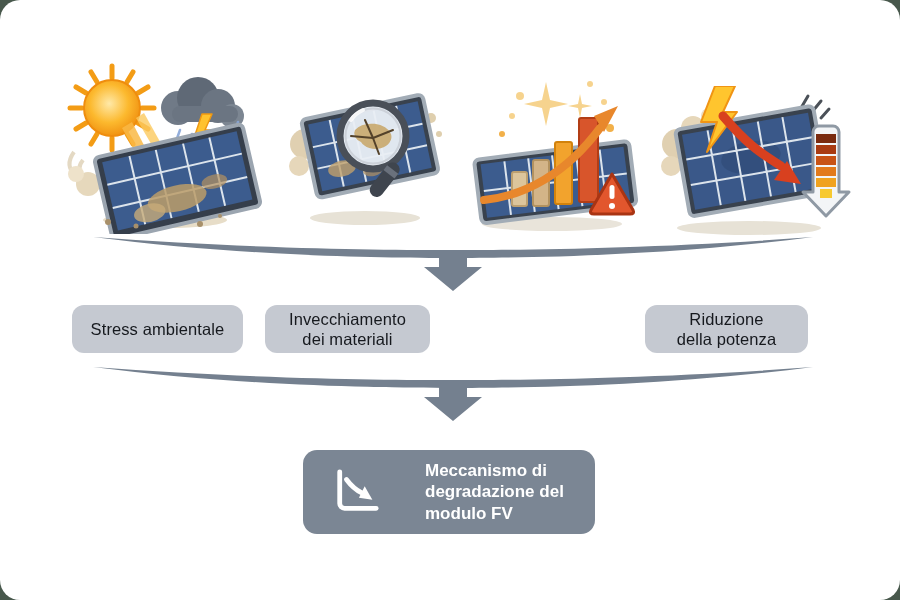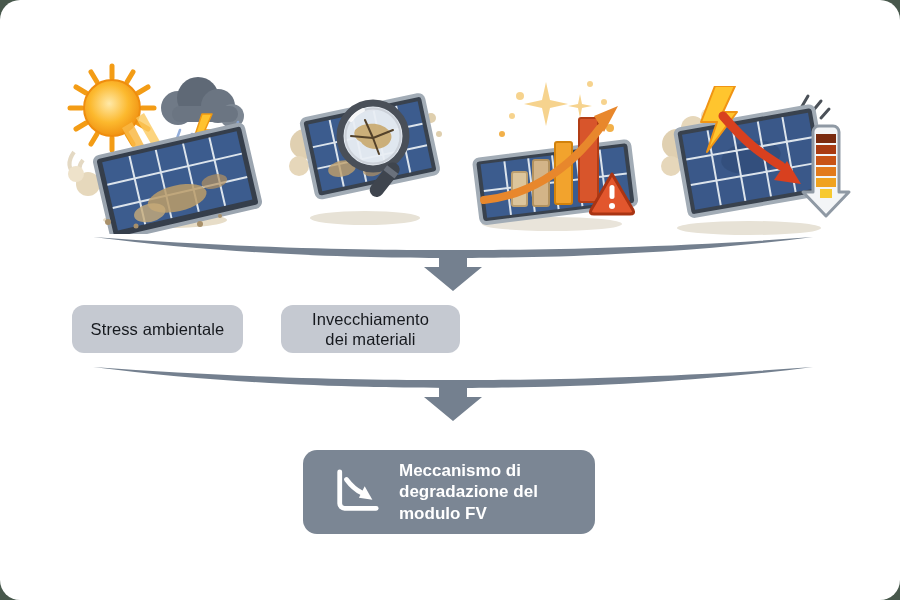--- a/index.html
+++ b/index.html
@@ -27,33 +27,33 @@
   .brace-1 { top:234px; }
   .brace-2 { top:364px; }
   .cause-label {
     position:absolute; top:305px; height:48px;
     background:#c5c9d1; border-radius:12px;
     display:flex; align-items:center; justify-content:center;
     text-align:center; font-size:16.5px; line-height:1.22;
     color:#16191e; white-space:pre-line; letter-spacing:0.1px;
   }
   .cl-1 { left:72px;  width:171px; }
-  .cl-2 { left:281px; width:179px; }
+  .cl-2 { left:265px; width:165px; }
   .cl-3 { left:455px; width:165px; }
   .cl-4 { left:645px; width:163px; }
   .result-box {
     position:absolute; left:303px; top:450px; width:292px; height:84px;
     background:#7b8694; border-radius:14px;
     display:flex; align-items:center; gap:16px; padding-left:28px;
   }
   .result-icon { width:52px; height:48px; flex:0 0 auto; }
   .result-icon svg { width:100%; height:100%; display:block; }
   .result-text {
     color:#ffffff; font-weight:bold; font-size:17px;
-    line-height:1.24; white-space:pre-line;
+    line-height:1.24; white-space:pre-line;margin-left:26px;
   }
 </style>
 </head>
 <body>
 
 <div class="card">
 
   <div class="illo illo-1">
     <svg viewBox="0 0 208 178" aria-hidden="true">
       <defs>
@@ -243,20 +243,22 @@
   <div class="brace brace-1">
     <svg viewBox="0 0 724 58" aria-hidden="true">
       <path fill="#74808f" d="M2,3 C160,15 300,16 362,16 C424,16 564,15 722,3 C576,22 434,24 362,24 C290,24 148,22 2,3 Z"></path>
       <path fill="#74808f" d="M348,19 H376 V33 H391 L362,57 L333,33 H348 Z"></path>
     </svg>
   </div>
 
   <div class="cause-label cl-1">Stress ambientale</div>
   <div class="cause-label cl-2">Invecchiamento
 dei materiali</div>
+  <div class="cause-label cl-4">Riduzione
+della potenza</div>
 
   <div class="brace brace-2">
     <svg viewBox="0 0 724 58" aria-hidden="true">
       <path fill="#74808f" d="M2,3 C160,15 300,16 362,16 C424,16 564,15 722,3 C576,22 434,24 362,24 C290,24 148,22 2,3 Z"></path>
       <path fill="#74808f" d="M348,19 H376 V33 H391 L362,57 L333,33 H348 Z"></path>
     </svg>
   </div>
 
   <div class="result-box">
     <span class="result-icon">

